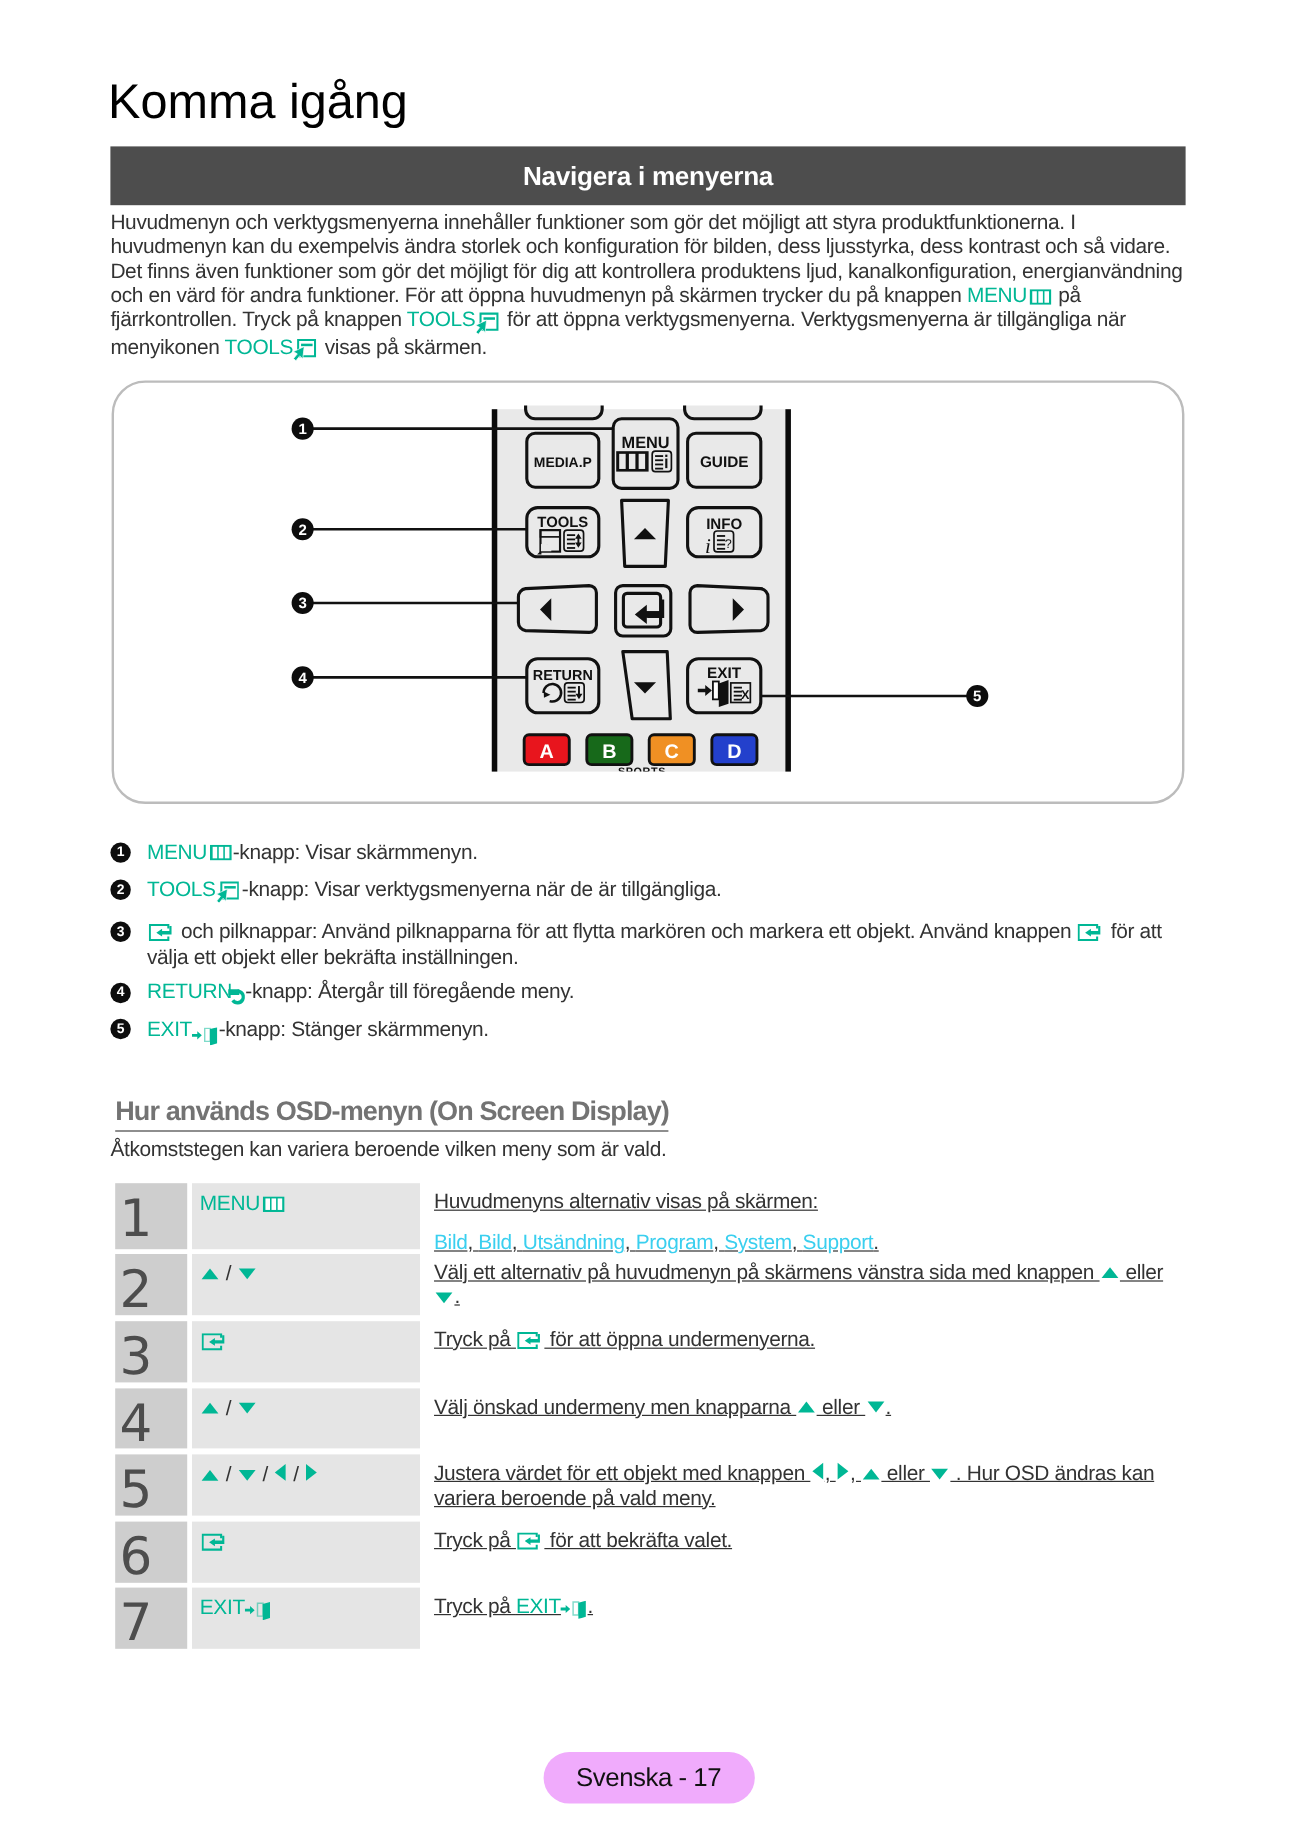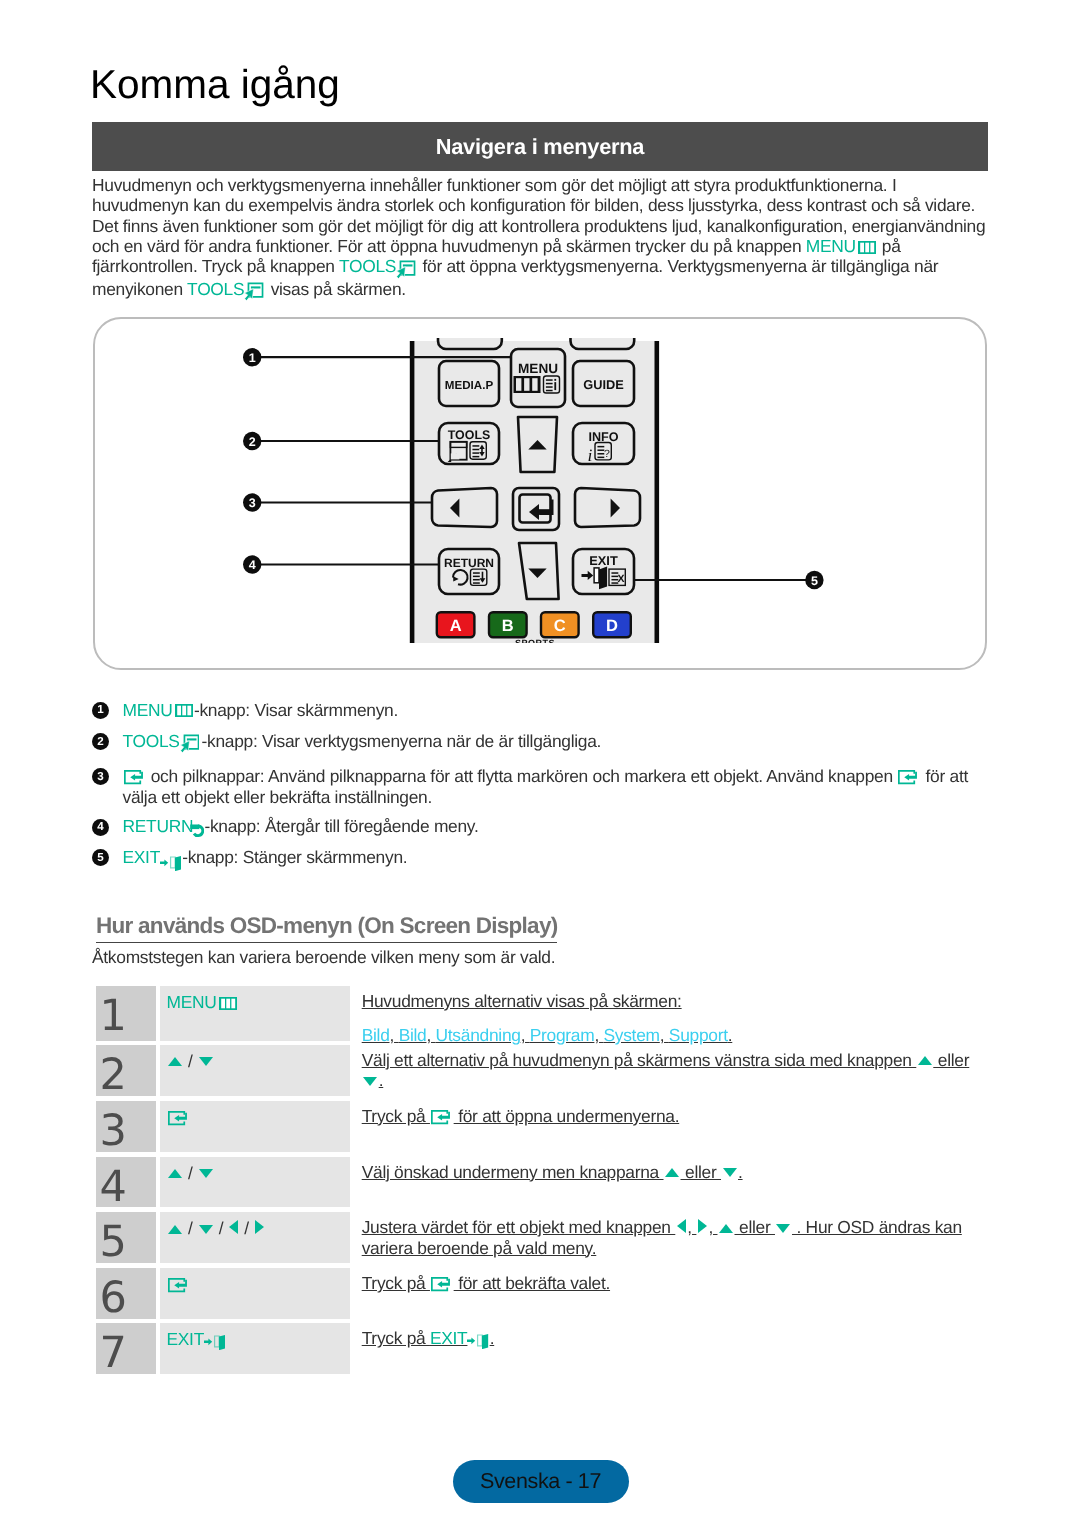--- a/index.html
+++ b/index.html
@@ -53,21 +53,21 @@
             color:#333;line-height:20.4px;padding-top:5px;box-sizing:border-box;text-decoration:underline;}
   .tri{display:inline-block;width:0;height:0;vertical-align:0.02em;margin:0 1.5px;}
   .tri-up{border-left:7.2px solid transparent;border-right:7.2px solid transparent;border-bottom:9.4px solid #00b795;}
   .tri-down{border-left:7.2px solid transparent;border-right:7.2px solid transparent;border-top:9.4px solid #00b795;}
   .tri-left{border-top:7.2px solid transparent;border-bottom:7.2px solid transparent;border-right:9.4px solid #00b795;}
   .tri-right{border-top:7.2px solid transparent;border-bottom:7.2px solid transparent;border-left:9.4px solid #00b795;}
   .sep{color:#333;}
   .blue{color:#3acfef;margin-top:40px;}
 
   
-  #footer-pill{position:absolute;left:452.5px;top:1459.5px;width:176px;height:43px;border-radius:21.5px;background:#0369a1;
+  #footer-pill{position:absolute;left:452.5px;top:1459.5px;width:176px;height:43px;border-radius:21.5px;background:#f0abfc;
                display:flex;align-items:center;justify-content:center;font-size:21.5px;color:#111;letter-spacing:-0.38px;}
 
   
   .ic{display:inline-block;vertical-align:-0.14em;}
   .ic svg{display:block;}
   .ic-menu{width:18.4px;height:13.2px;margin:0 1px 0 2px;vertical-align:-0.11em;}
   .ic-tools{width:19.8px;height:19px;margin:0 2px 0 0px;vertical-align:-0.36em;}
   .ic-enter{width:20.7px;height:15.3px;margin:0 2px 0 1px;vertical-align:-0.18em;}
   .ic-return{width:14.2px;height:16.5px;margin:0 0.5px 0 -3.5px;vertical-align:-0.35em;}
   .ic-exit{width:21.2px;height:14.9px;margin:0 1px 0 0;vertical-align:-0.255em;}

